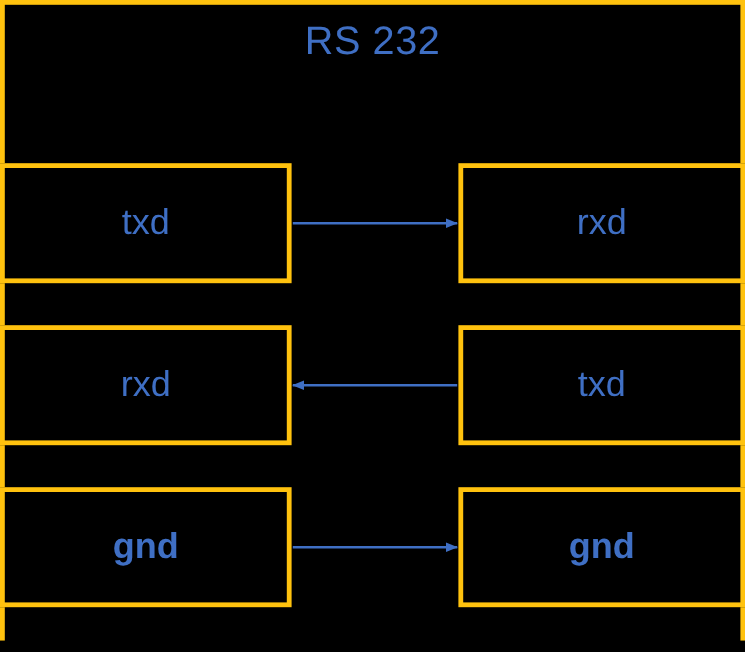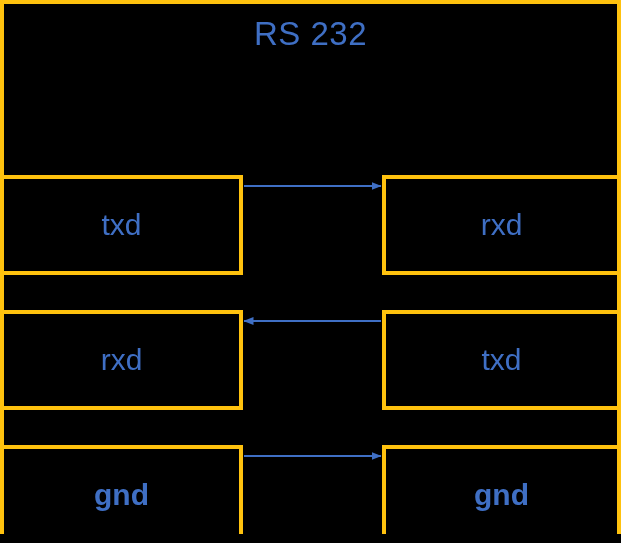--- a/index.html
+++ b/index.html
@@ -47,21 +47,20 @@
 
   
   .node-box {
     position: absolute;
     box-sizing: border-box;
     border: 4px solid #FFC20E;
     background: #000000;
     display: flex;
     align-items: center;
     justify-content: center;
-    margin-top: 39px;
   }
   .node-label {
     color: #3F6FC4;
     font-size: 30px;
     line-height: 34px;
     white-space: nowrap;
   }
 
   
   .box-left  { left: 0px; width: 243px; }

